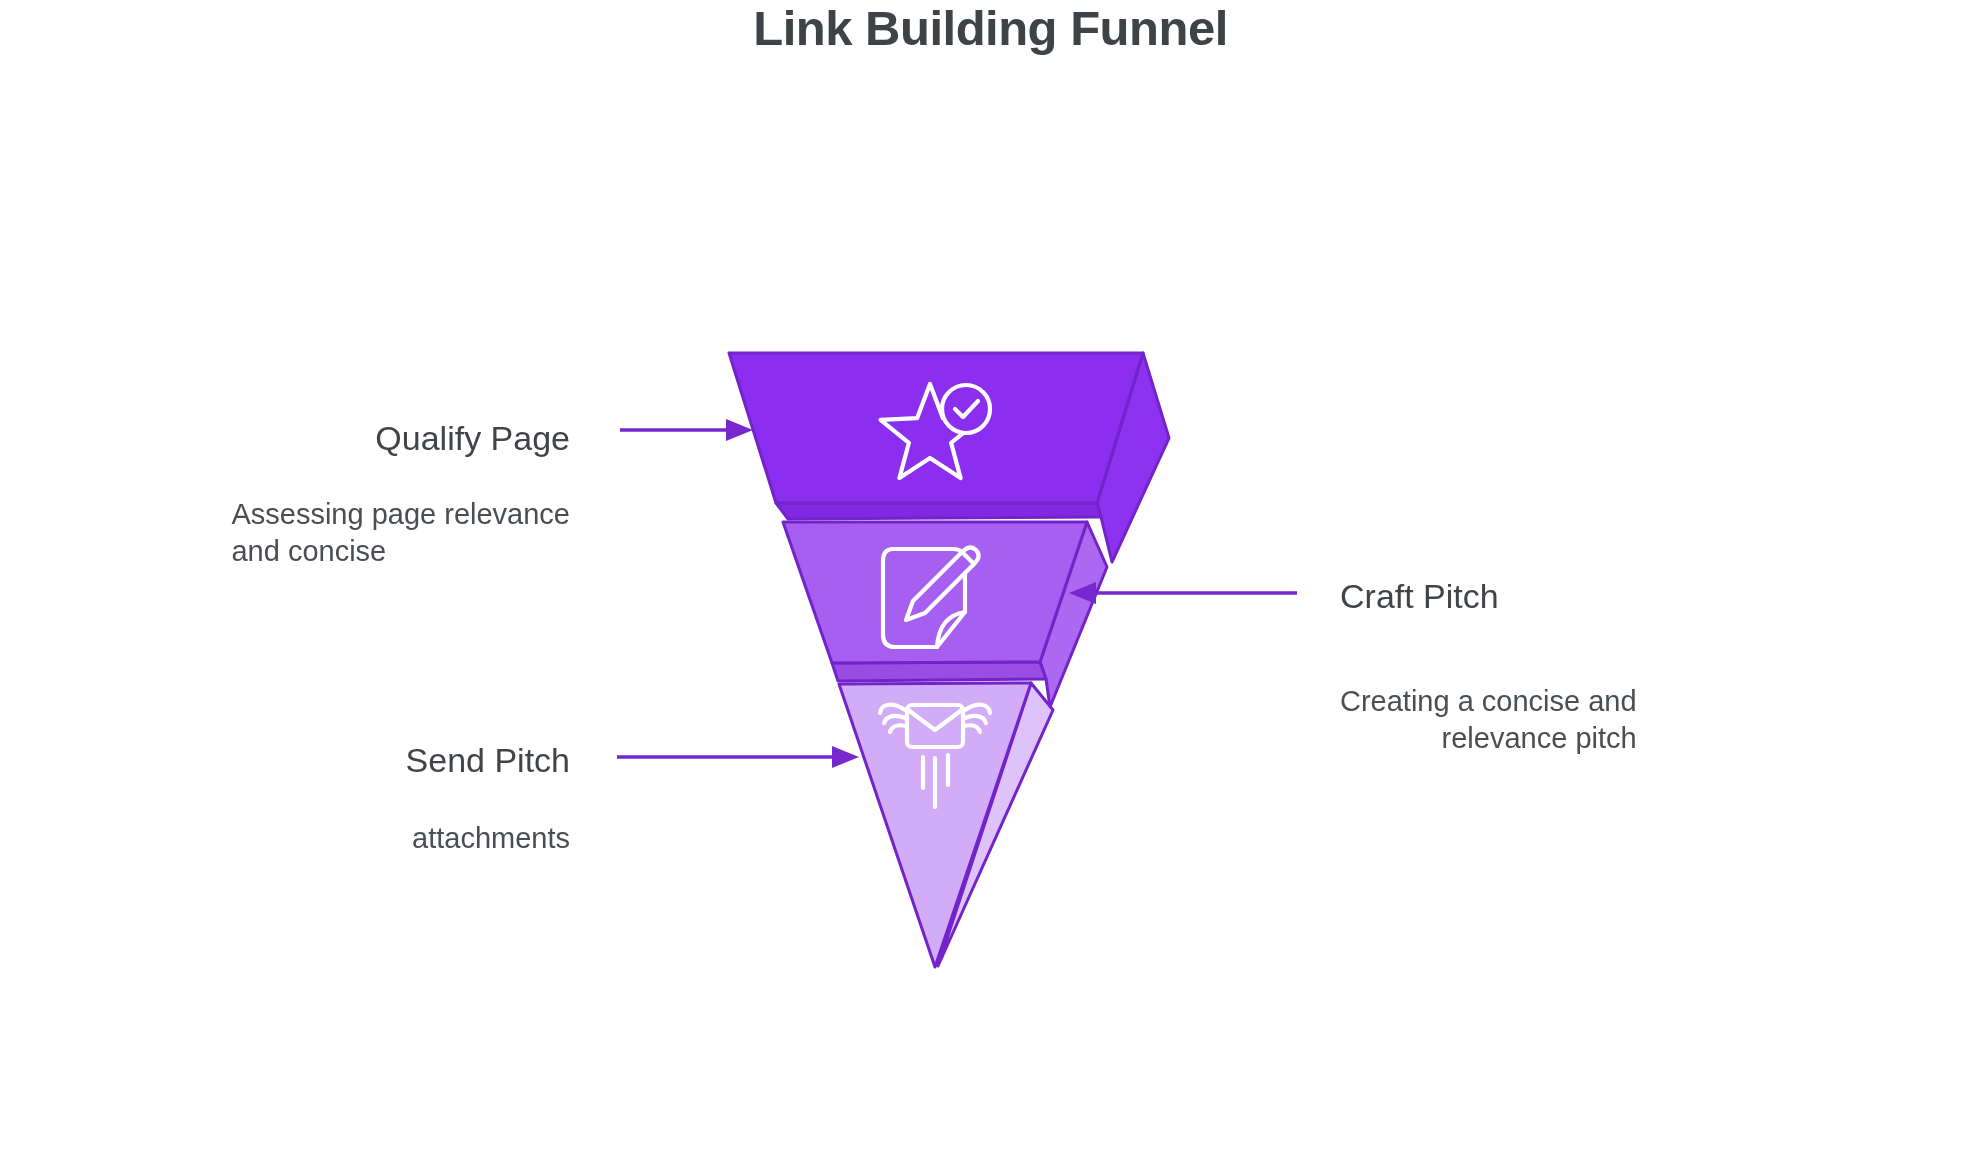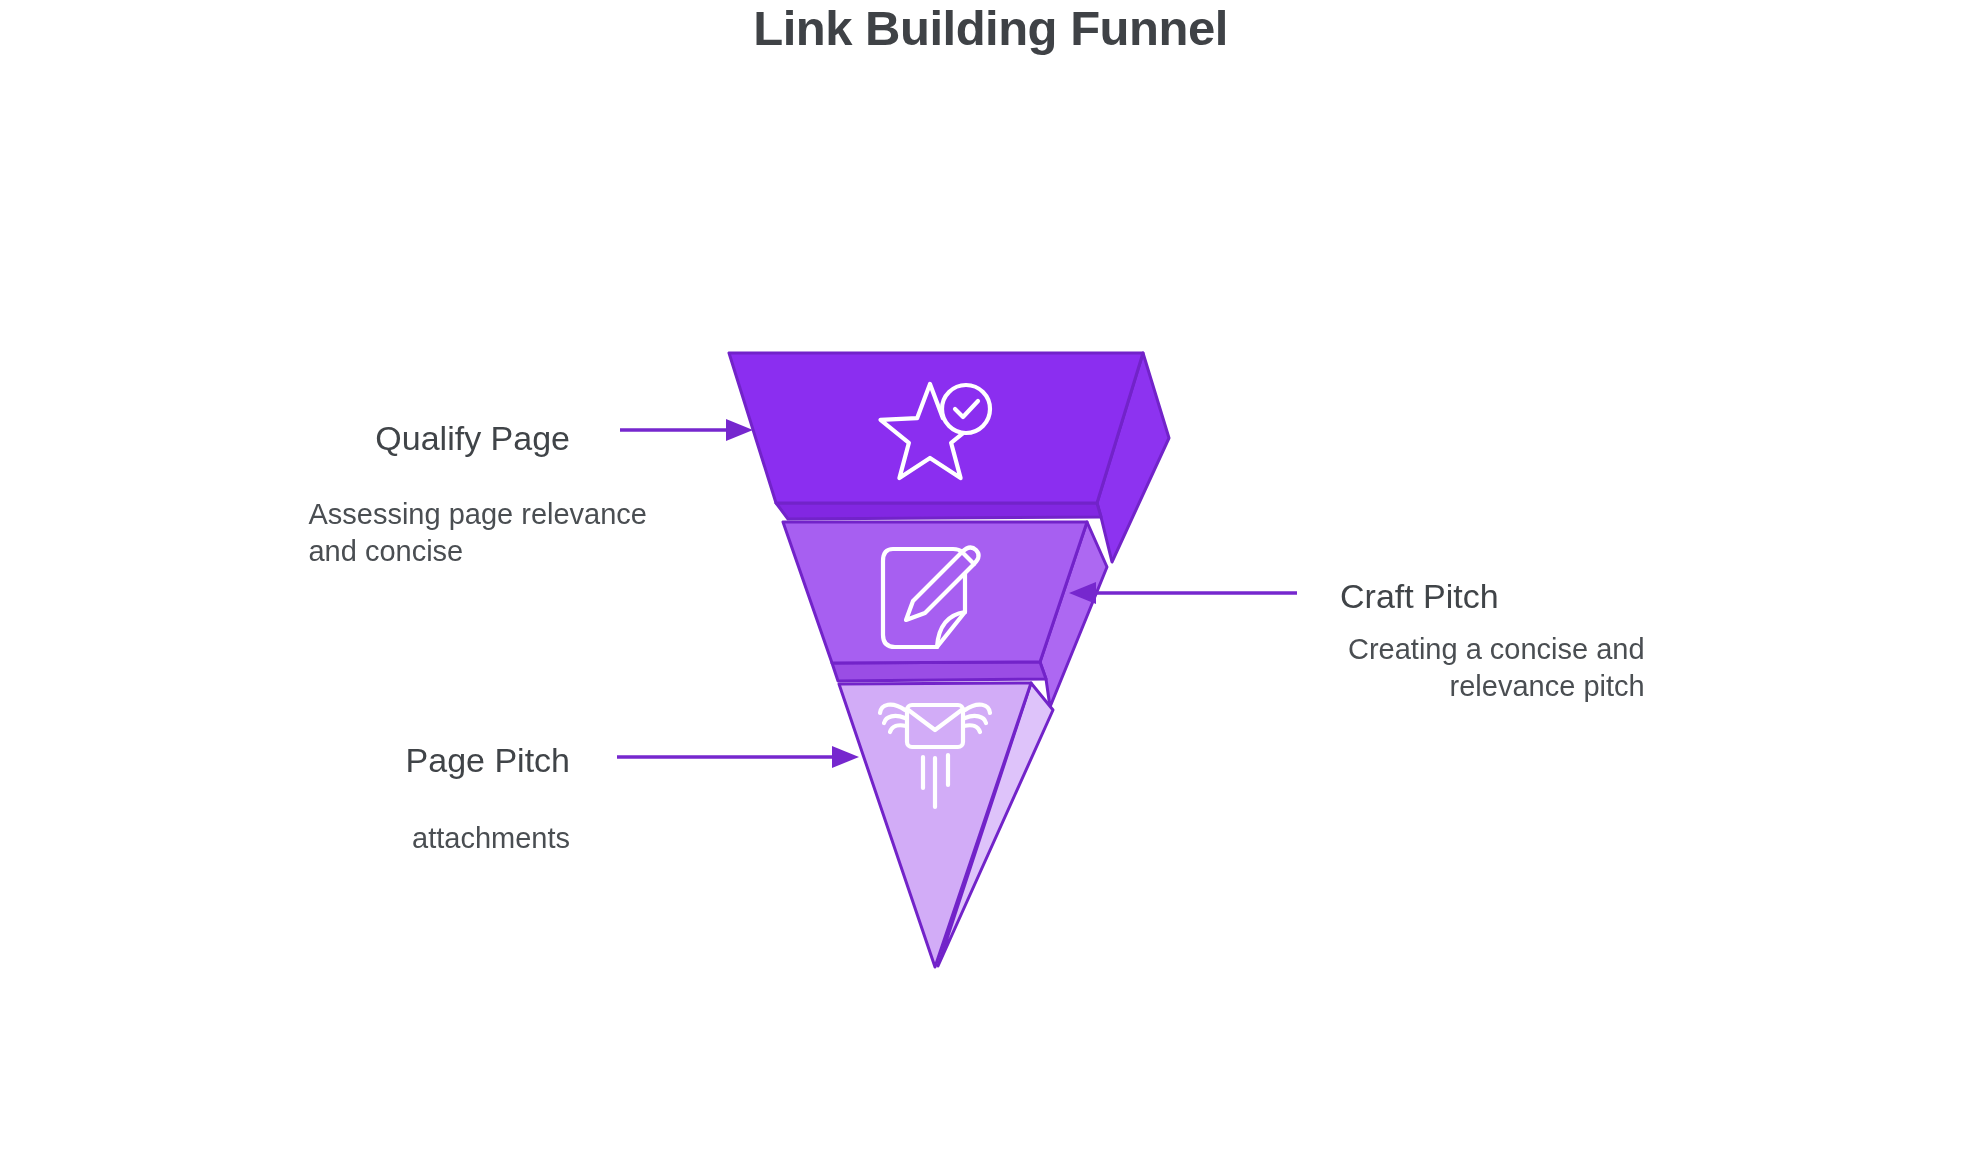--- a/index.html
+++ b/index.html
@@ -26,23 +26,23 @@
     text-align: center;
     font-size: 49px; font-weight: 700; letter-spacing: -0.5px;
     color: var(--title_text);
   }
   .stage-label { font-size: 34px; font-weight: 400; color: var(--heading_text); }
   .stage-desc  { font-size: 29px; line-height: 37px; font-weight: 400; color: var(--body_text); }
   .align-right { text-align: left; }
   .align-left  { text-align: right; }
 
   .lbl-qualify { right: 1411px; top: 419px; }
-  .dsc-qualify { right: 1334px; top: 496px; }
+  .dsc-qualify { right: 1411px; top: 496px; }
   .lbl-craft   { left: 1340px;  top: 577px; }
-  .dsc-craft   { left: 1340px;  top: 631px; margin-left: 8px; }
+  .dsc-craft   { left: 1340px;  top: 683px; }
   .lbl-send    { right: 1411px; top: 741px; }
   .dsc-send    { right: 1411px; top: 820px; }
 </style>
 </head>
 <body>
 
 <div id="canvas">
 
   <svg id="funnel-svg" width="1981" height="1152" viewBox="0 0 1981 1152">
 
@@ -111,18 +111,18 @@
     <div>Assessing page relevance</div>
     <div>and concise</div>
   </div>
 
   <div class="txt stage-label align-left lbl-craft">Craft Pitch</div>
   <div class="txt stage-desc align-left dsc-craft">
     <div>Creating a concise and</div>
     <div>relevance pitch</div>
   </div>
 
-  <div class="txt stage-label align-right lbl-send">Page Pitch</div>
+  <div class="txt stage-label align-right lbl-send">Send Pitch</div>
   <div class="txt stage-desc align-right dsc-send">
     <div>attachments</div>
   </div>
 
 </div>
 
 </body></html>

